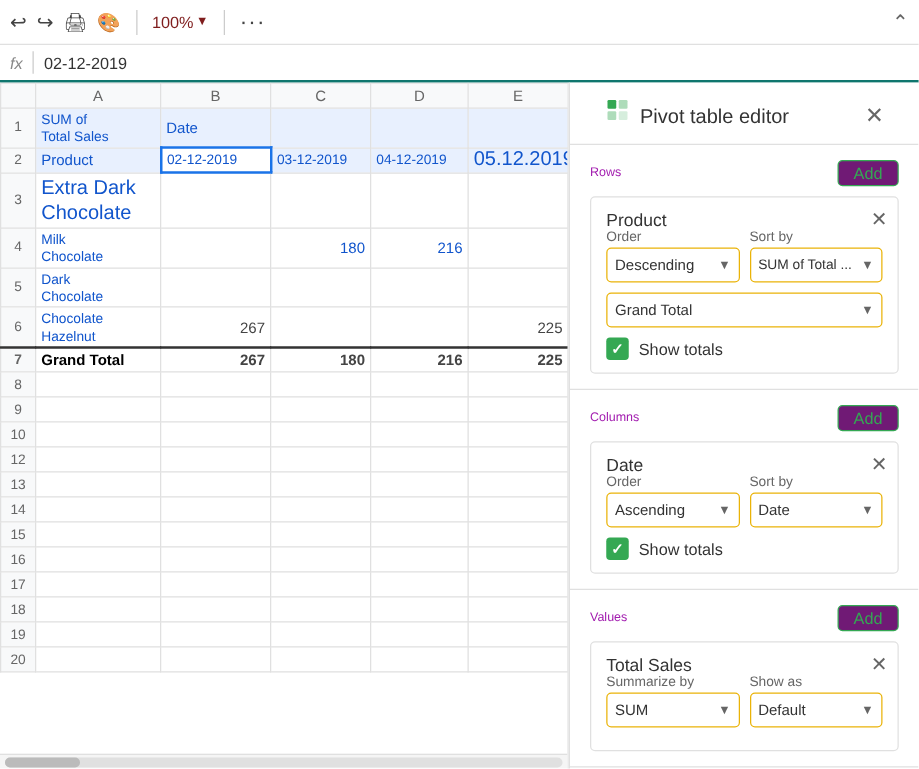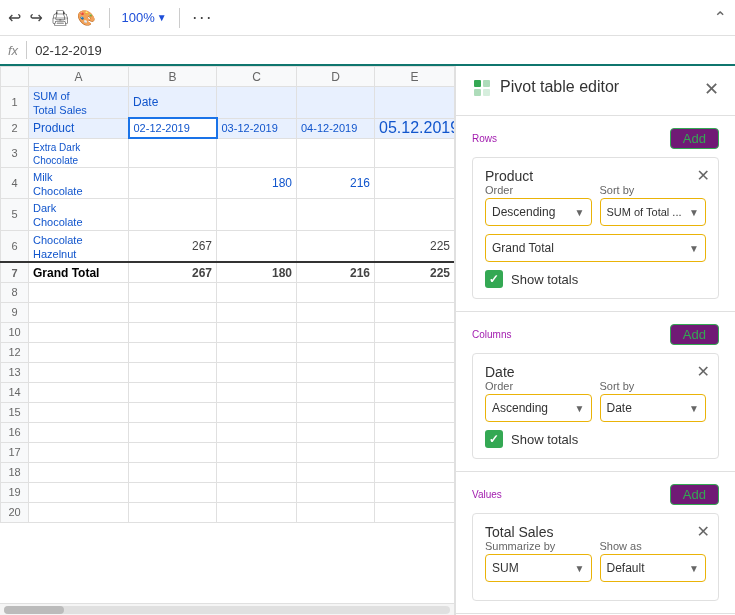--- a/index.html
+++ b/index.html
@@ -5,21 +5,21 @@
     * { box-sizing: border-box; margin: 0; padding: 0; }
     body { font-family: Arial, sans-serif; font-size: 13px; background: #fff; width: 735px; height: 615px; overflow: hidden; display: flex; flex-direction: column; }
 
     
     .toolbar {
       display: flex; align-items: center; padding: 4px 8px; border-bottom: 1px solid #e0e0e0;
       height: 36px; gap: 8px;
     }
     .toolbar-icon { cursor: pointer; color: #444; font-size: 16px; }
     .toolbar-sep { width: 1px; background: #ccc; height: 20px; margin: 0 4px; }
-    .toolbar-zoom { display: flex; align-items: center; gap: 2px; font-size: 13px; color: #1d4ed8; cursor: pointer; justify-content: space-between; }
+    .toolbar-zoom { display: flex; align-items: center; gap: 2px; font-size: 13px; color: #7f1d1d; cursor: pointer; justify-content: space-between; }
     .toolbar-more { font-size: 18px; cursor: pointer; color: #444; letter-spacing: 1px; }
     .toolbar-up { margin-left: auto; cursor: pointer; color: #666; font-size: 14px; }
 
     
     .formula-bar {
       display: flex; align-items: center; padding: 3px 8px; border-bottom: 2px solid #0f766e;
       height: 30px; gap: 8px;
     }
     .formula-icon { font-size: 13px; color: #888; font-style: italic; }
     .formula-sep { width: 1px; background: #ccc; height: 18px; }
@@ -111,21 +111,21 @@
     }
     .h-scrollbar-track { flex: 1; height: 8px; background: #e0e0e0; border-radius: 4px; position: relative; }
     .h-scrollbar-thumb { width: 60px; height: 8px; background: #bbb; border-radius: 4px; position: absolute; left: 0; }
 
     
     .pivot-panel {
       width: 280px; background: #fff; overflow-y: auto; display: flex; flex-direction: column;
       border-left: 1px solid #e0e0e0;
     }
     .pivot-header {
-      display: flex; align-items: flex-start; padding: 12px 16px; border-bottom: 1px solid #e0e0e0;
+      display: flex; align-items: flex-end; padding: 12px 28px; border-bottom: 1px solid #e0e0e0;
       gap: 8px;
     }
     .pivot-title { font-size: 16px; font-weight: 500; color: #333; flex: 1; }
     .pivot-close { cursor: pointer; color: #666; font-size: 18px; }
     .pivot-table-icon { color: #34a853; font-size: 18px; }
 
     
     .pivot-section {
       padding: 12px 16px; border-bottom: 1px solid #e0e0e0;
     }
@@ -231,21 +231,21 @@
             <td class="row-header">2</td>
             <td class="pivot-header-cell selected-range" style="color:#1155cc;">Product</td>
             <td class="active-cell pivot-header-cell" style="color:#1155cc; font-size:11px;">02-12-2019</td>
             <td class="pivot-header-cell selected-range" style="color:#1155cc; font-size:11px;">03-12-2019</td>
             <td class="pivot-header-cell selected-range" style="color:#1155cc; font-size:11px;">04-12-2019</td>
             <td class="pivot-header-cell selected-range" style="color:#1155cc; font-size:16px;">05.12.2019</td>
           </tr>
 
           <tr>
             <td class="row-header">3</td>
-            <td class="pivot-label-cell" style="font-size:10px; line-height:1.3; height:28px; vertical-align:top; padding-top:2px;">Extra Dark<br>Chocolate</td>
+            <td class="pivot-label-cell" style="font-size:16px; line-height:1.3; height:28px; vertical-align:top; padding-top:2px;">Extra Dark<br>Chocolate</td>
             <td></td>
             <td></td>
             <td></td>
             <td></td>
           </tr>
 
           <tr>
             <td class="row-header">4</td>
             <td class="pivot-label-cell" style="font-size:11px; line-height:1.3; height:28px; vertical-align:top; padding-top:2px;">Milk<br>Chocolate</td>
             <td></td>

